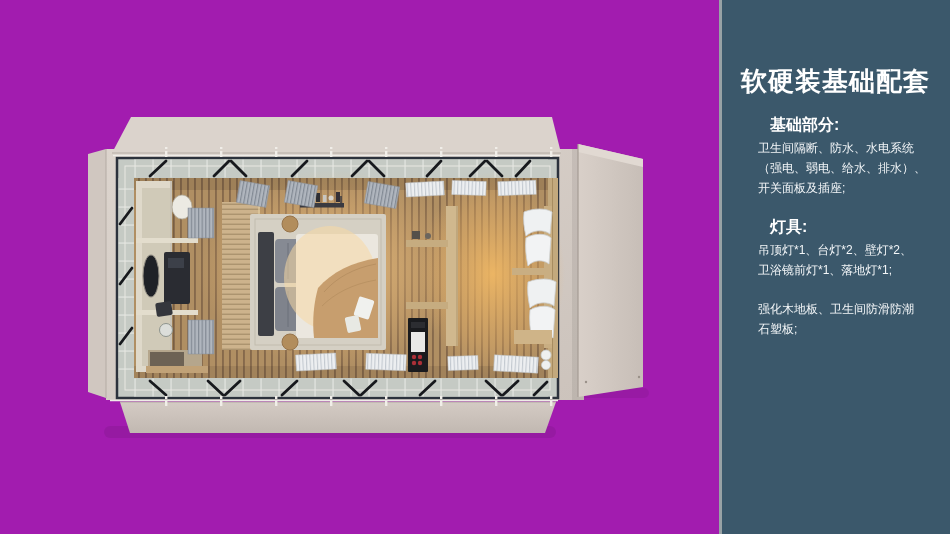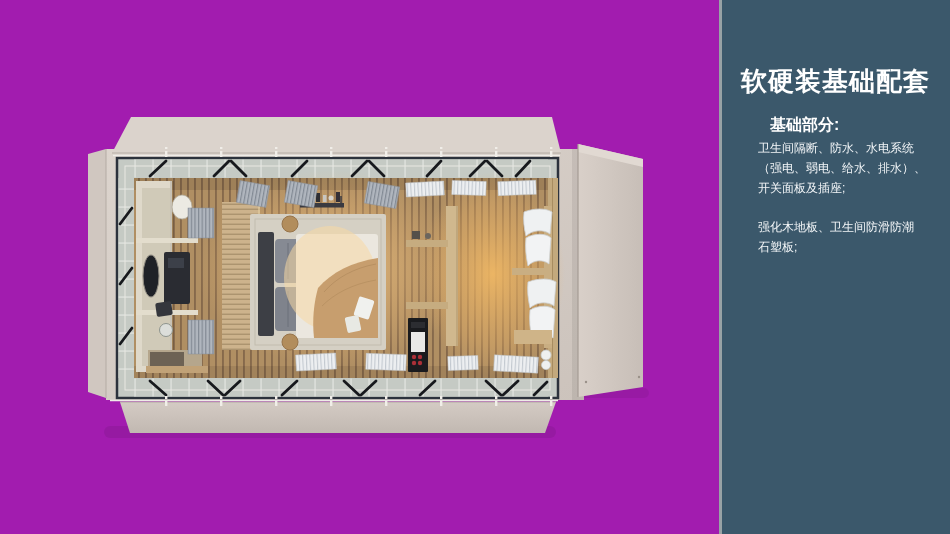--- a/index.html
+++ b/index.html
@@ -258,20 +258,25 @@
     <div class="panel-sections">
       <section class="panel-section">
         <h2 class="section-heading">基础部分:</h2>
         <div class="section-body">卫生间隔断、防水、水电系统
 （强电、弱电、给水、排水）、
 开关面板及插座;</div>
       </section>
       <section class="panel-section">
       </section>
       <section class="panel-section">
+        <h2 class="section-heading">灯具:</h2>
+        <div class="section-body">吊顶灯*1、台灯*2、壁灯*2、
+卫浴镜前灯*1、落地灯*1;</div>
+      </section>
+      <section class="panel-section">
       </section>
       <section class="panel-section">
         <div class="section-body">强化木地板、卫生间防滑防潮
 石塑板;</div>
       </section>
     </div>
   </aside>
 </div>
 
 </body></html>

